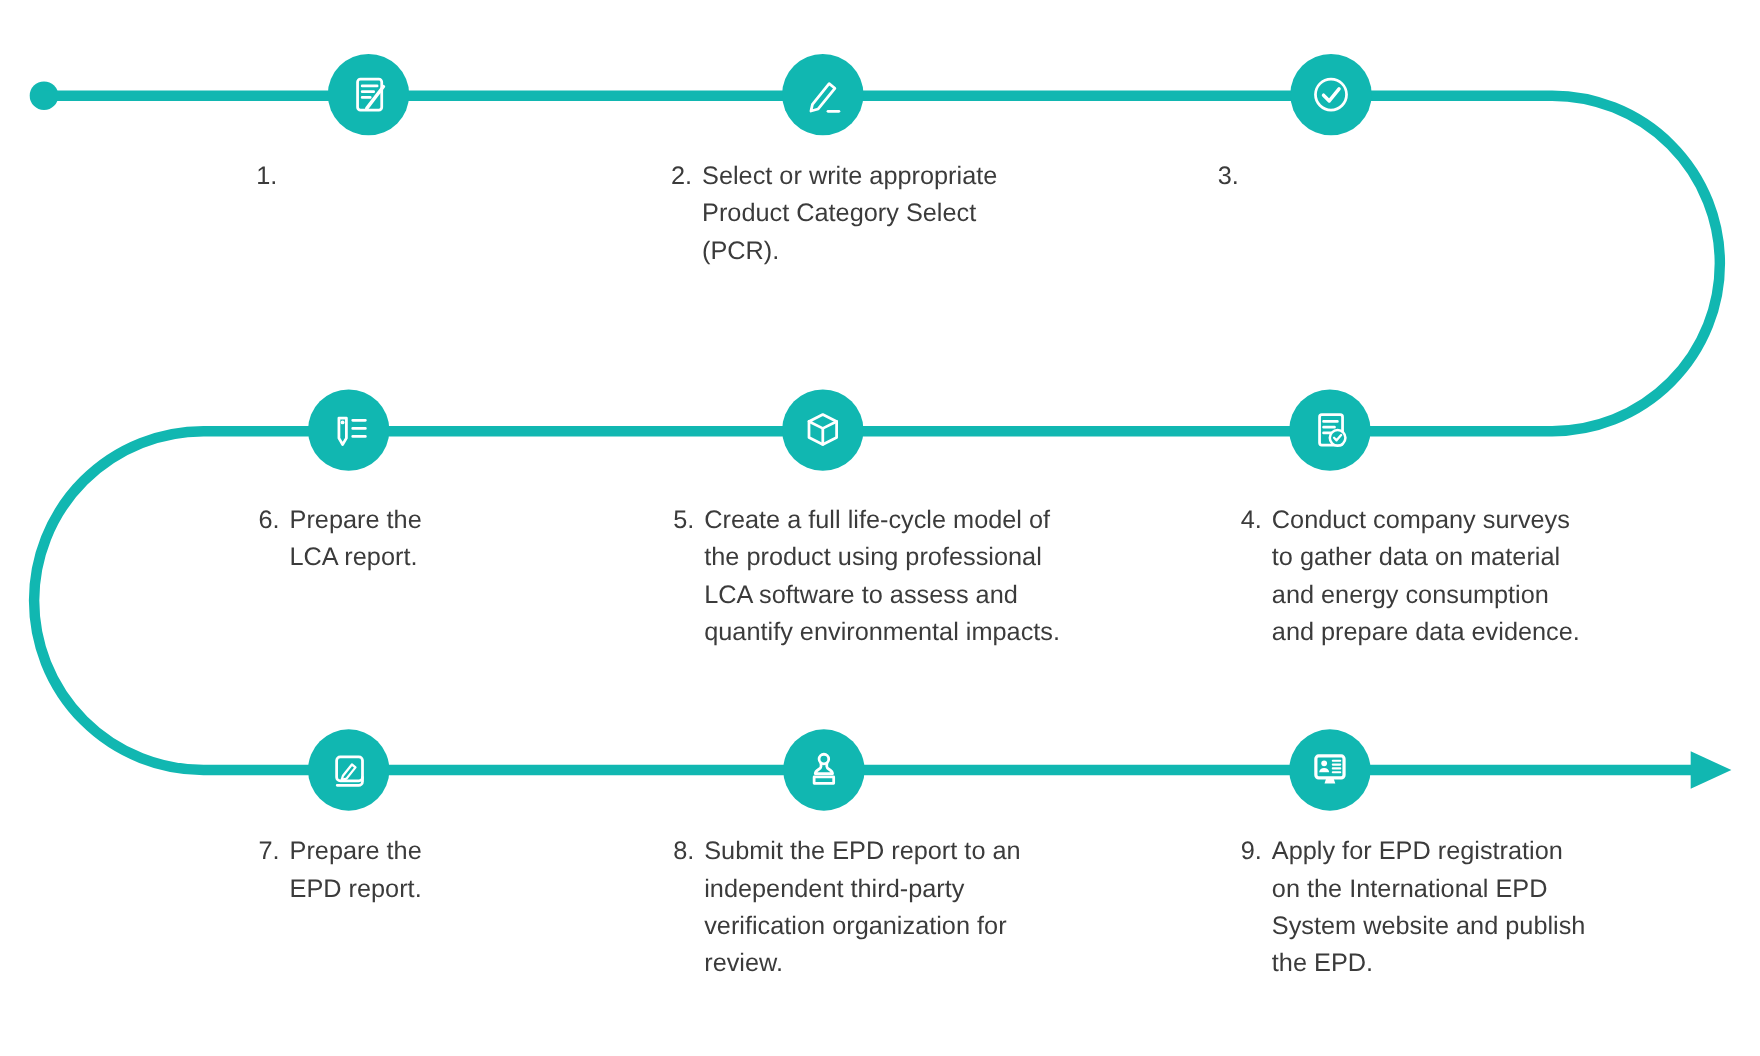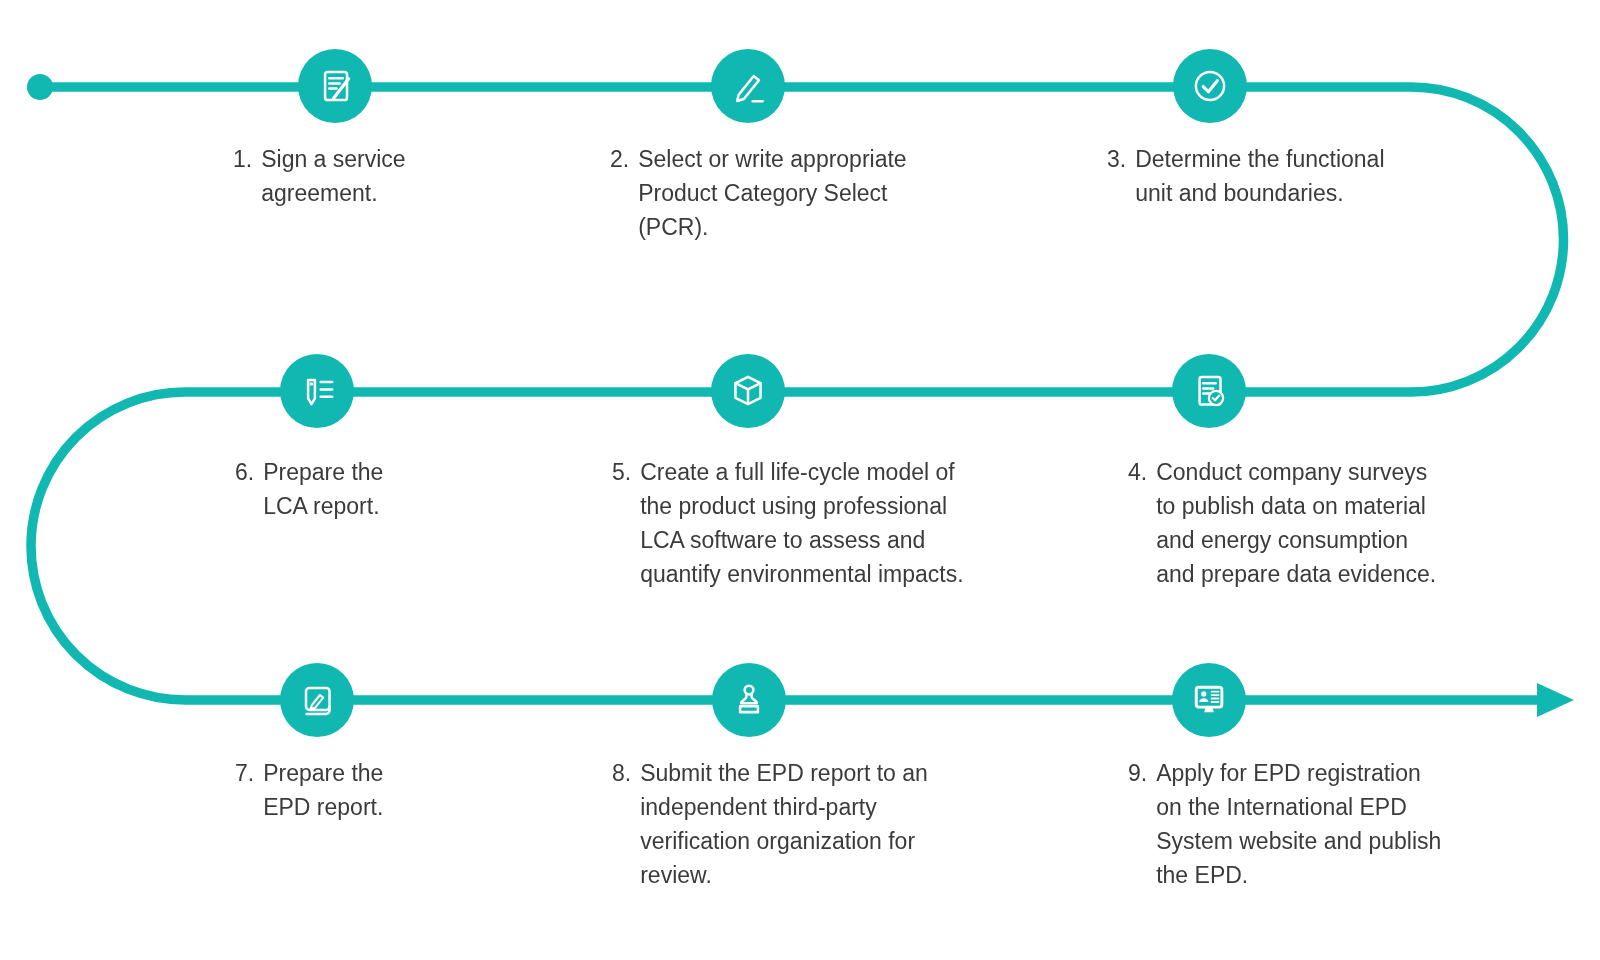--- a/index.html
+++ b/index.html
@@ -98,38 +98,34 @@
       <rect class="glyph" style="stroke-width:2.8" x="9.8" y="9.8" width="24.5" height="19" rx="2.4"></rect>
       <circle class="glyph-fill" cx="17" cy="16.2" r="2.5"></circle>
       <path class="glyph-fill" d="M12.6 23.9 a4.5 4.5 0 0 1 8.8 0 z"></path>
       <path class="glyph" style="stroke-width:1.8" d="M24.5 14 h6.5 M24.5 17.3 h6.5 M24.5 20.6 h6.5 M24.5 23.9 h6.5"></path>
       <path class="glyph-fill" d="M18.7 29.5 h6.6 l1.4 4.3 h-9.4 z"></path>
     </svg>
   </div>
 
   <div class="step-label" style="left:233px; top:142px;">
     <span class="step-num">1.</span>
-    <span class="step-text">Sign a service
-agreement.</span>
   </div>
   <div class="step-label" style="left:610px; top:142px;">
     <span class="step-num">2.</span>
     <span class="step-text">Select or write appropriate
 Product Category Select
 (PCR).</span>
   </div>
   <div class="step-label" style="left:1107px; top:142px;">
     <span class="step-num">3.</span>
-    <span class="step-text">Determine the functional
-unit and boundaries.</span>
   </div>
   <div class="step-label" style="left:1128px; top:455px;">
     <span class="step-num">4.</span>
     <span class="step-text">Conduct company surveys
-to publish data on material
+to gather data on material
 and energy consumption
 and prepare data evidence.</span>
   </div>
   <div class="step-label" style="left:612px; top:455px;">
     <span class="step-num">5.</span>
     <span class="step-text">Create a full life-cycle model of
 the product using professional
 LCA software to assess and
 quantify environmental impacts.</span>
   </div>

